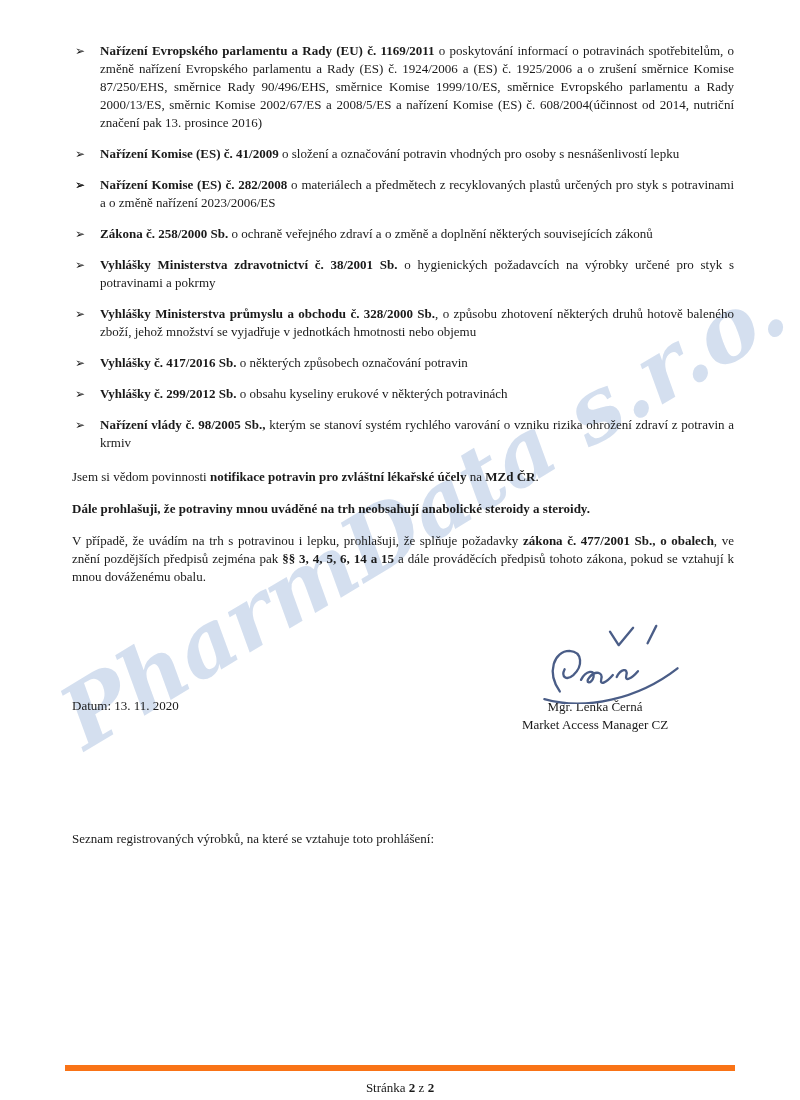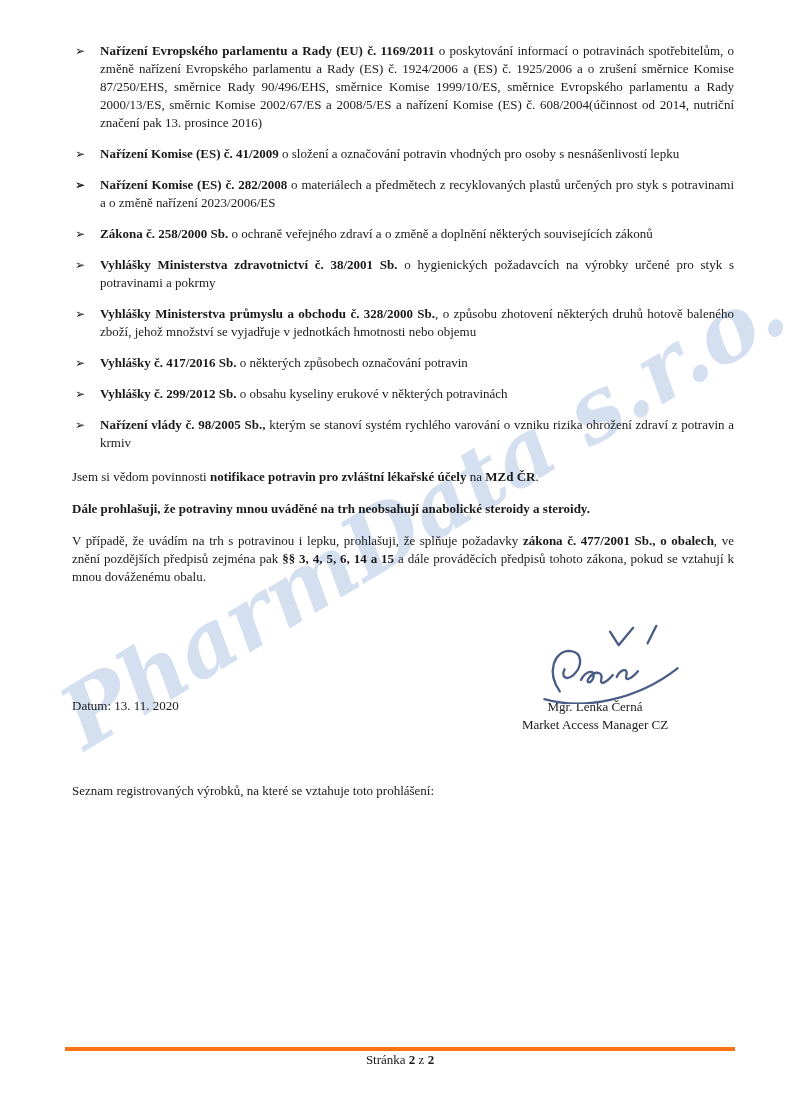--- a/index.html
+++ b/index.html
@@ -36,26 +36,26 @@
   .para { margin:14px 0 0 0; text-align:justify; }
   .para.first { margin-top:16px; }
 
   .sign-row { display:flex; justify-content:space-between; align-items:flex-end; margin-top:36px; }
   .date { margin-bottom:19px; }
   .signer { text-align:center; min-width:250px; margin-right:14px; }
   .sig { display:block; margin:0 auto -6px auto; position:relative; left:14px; }
   .signer .name { line-height:18px; }
   .signer .role { line-height:18px; }
 
-  .products { margin-top:48px; }
+  .products { margin-top:96px; }
   .products .item { font-weight:bold; margin-top:16px; }
 
   .footer {
-    position:absolute; left:65px; right:65px; bottom:32px; z-index:2;
-    border-top:4px solid #f97316; text-align:center; padding-top:0;
+    position:absolute; left:65px; right:65px; bottom:4px; z-index:2;
+    border-top:6px solid #f97316; text-align:center; padding-top:8px;
     font-size:13px; line-height:17px;
   }
 </style>
 </head>
 <body>
 
 <div class="page">
 
   <div class="watermark">PharmData s.r.o.</div>
 

